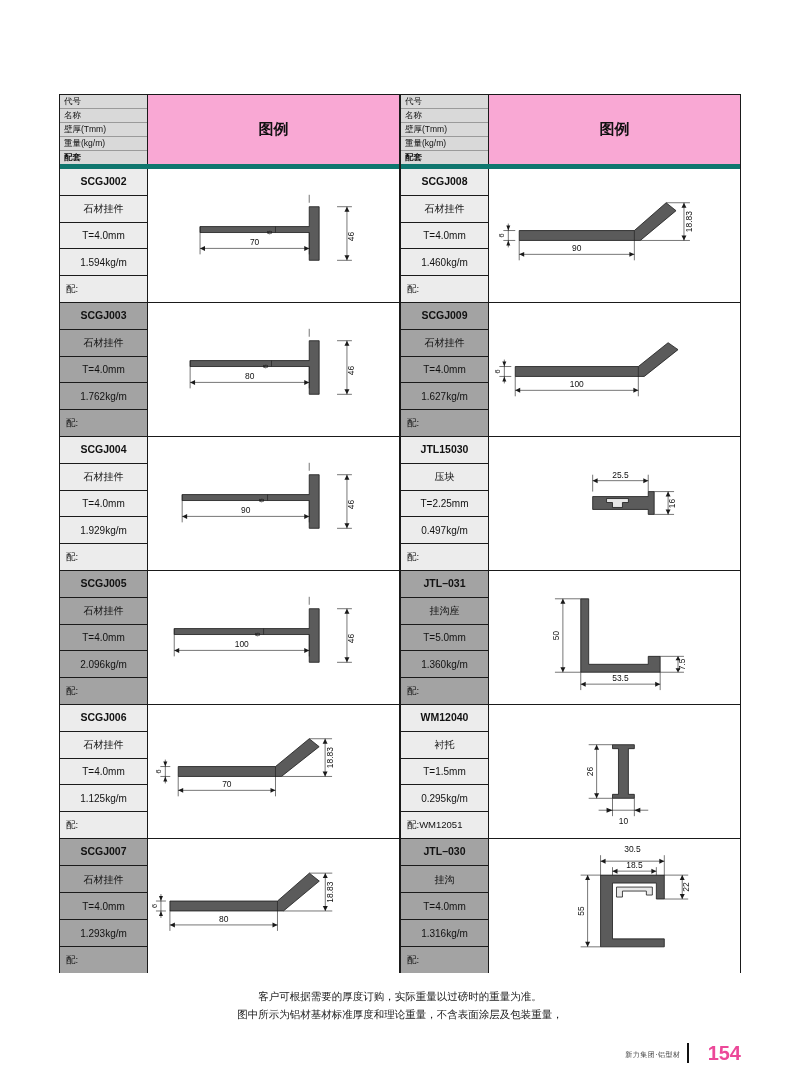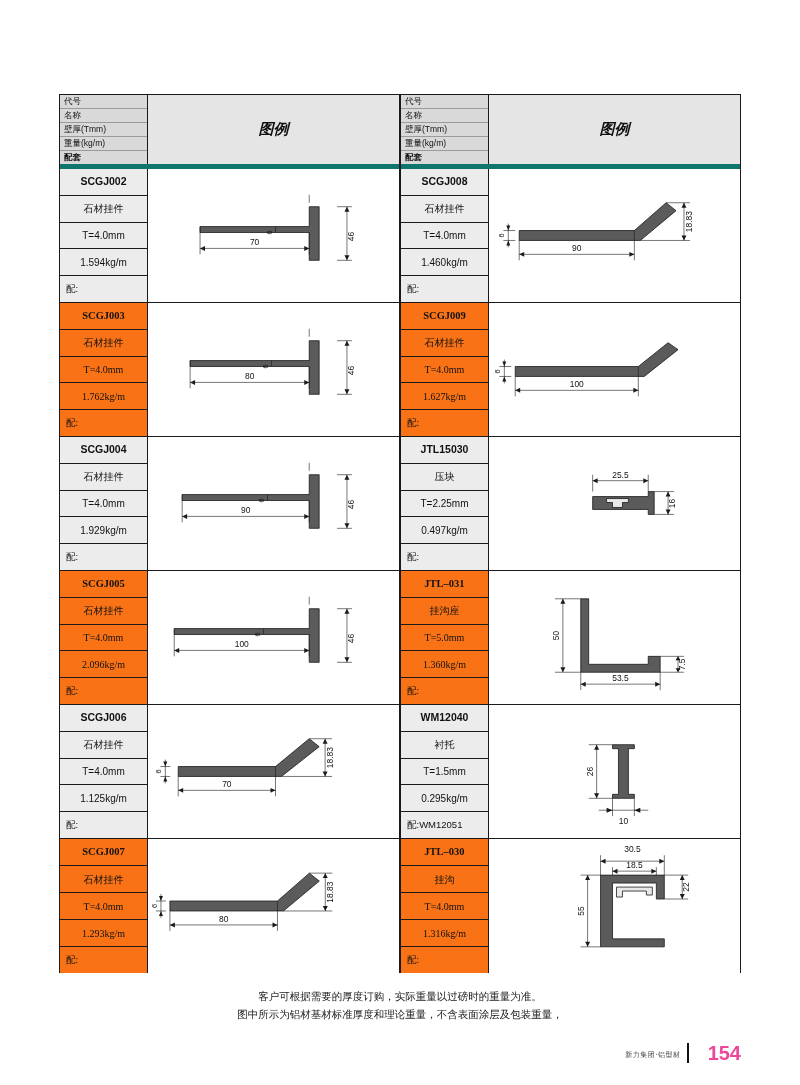--- a/index.html
+++ b/index.html
@@ -45,26 +45,25 @@
     font-size: 8.5px;
     color: #111;
     display: flex; align-items: center;
     padding-left: 4px;
     border-bottom: 1px solid #9a9a9a;
     letter-spacing: 0px;
   }
   .hdr-left .hl:last-child { border-bottom: none; font-weight: bold; }
   .hdr-right {
     flex: 1;
-    background: #e5e5e5;
+    background: #f9a8d4;
     display: flex; align-items: center; justify-content: center;
     font-size: 15px;
     font-weight: bold;
     color: #111;
-    font-style: italic;
   }
   
   .prow {
     display: flex;
     border-bottom: 1px solid #1a1a1a;
     height: 134px;
   }
   .prow:last-child { border-bottom: none; }
   .cells {
     width: 88px;
@@ -77,21 +76,21 @@
     font-size: 10px;
     color: #111;
     border-bottom: 1px solid #1a1a1a;
     text-align: left;
     line-height: 1.1;
   }
   .cell:last-child { border-bottom: none; }
   .cell.code { font-weight: bold; font-size: 10.5px; }
   .cell.cfg { justify-content: flex-start; padding-left: 6px; font-size: 9.5px; }
   .shade-gray .cell { background: #ececec; }
-  .shade-cream .cell { background: #f97316; font-family: Liberation Serif, serif; }
+  .shade-cream .cell { background: #a3a3a3; }
   .fig {
     flex: 1;
     position: relative;
     background: #ffffff;
   }
   .fig svg { display: block; width: 100%; height: 100%; }
   .footnote {
     position: absolute;
     left: 0; right: 0;
     top: 988px;

